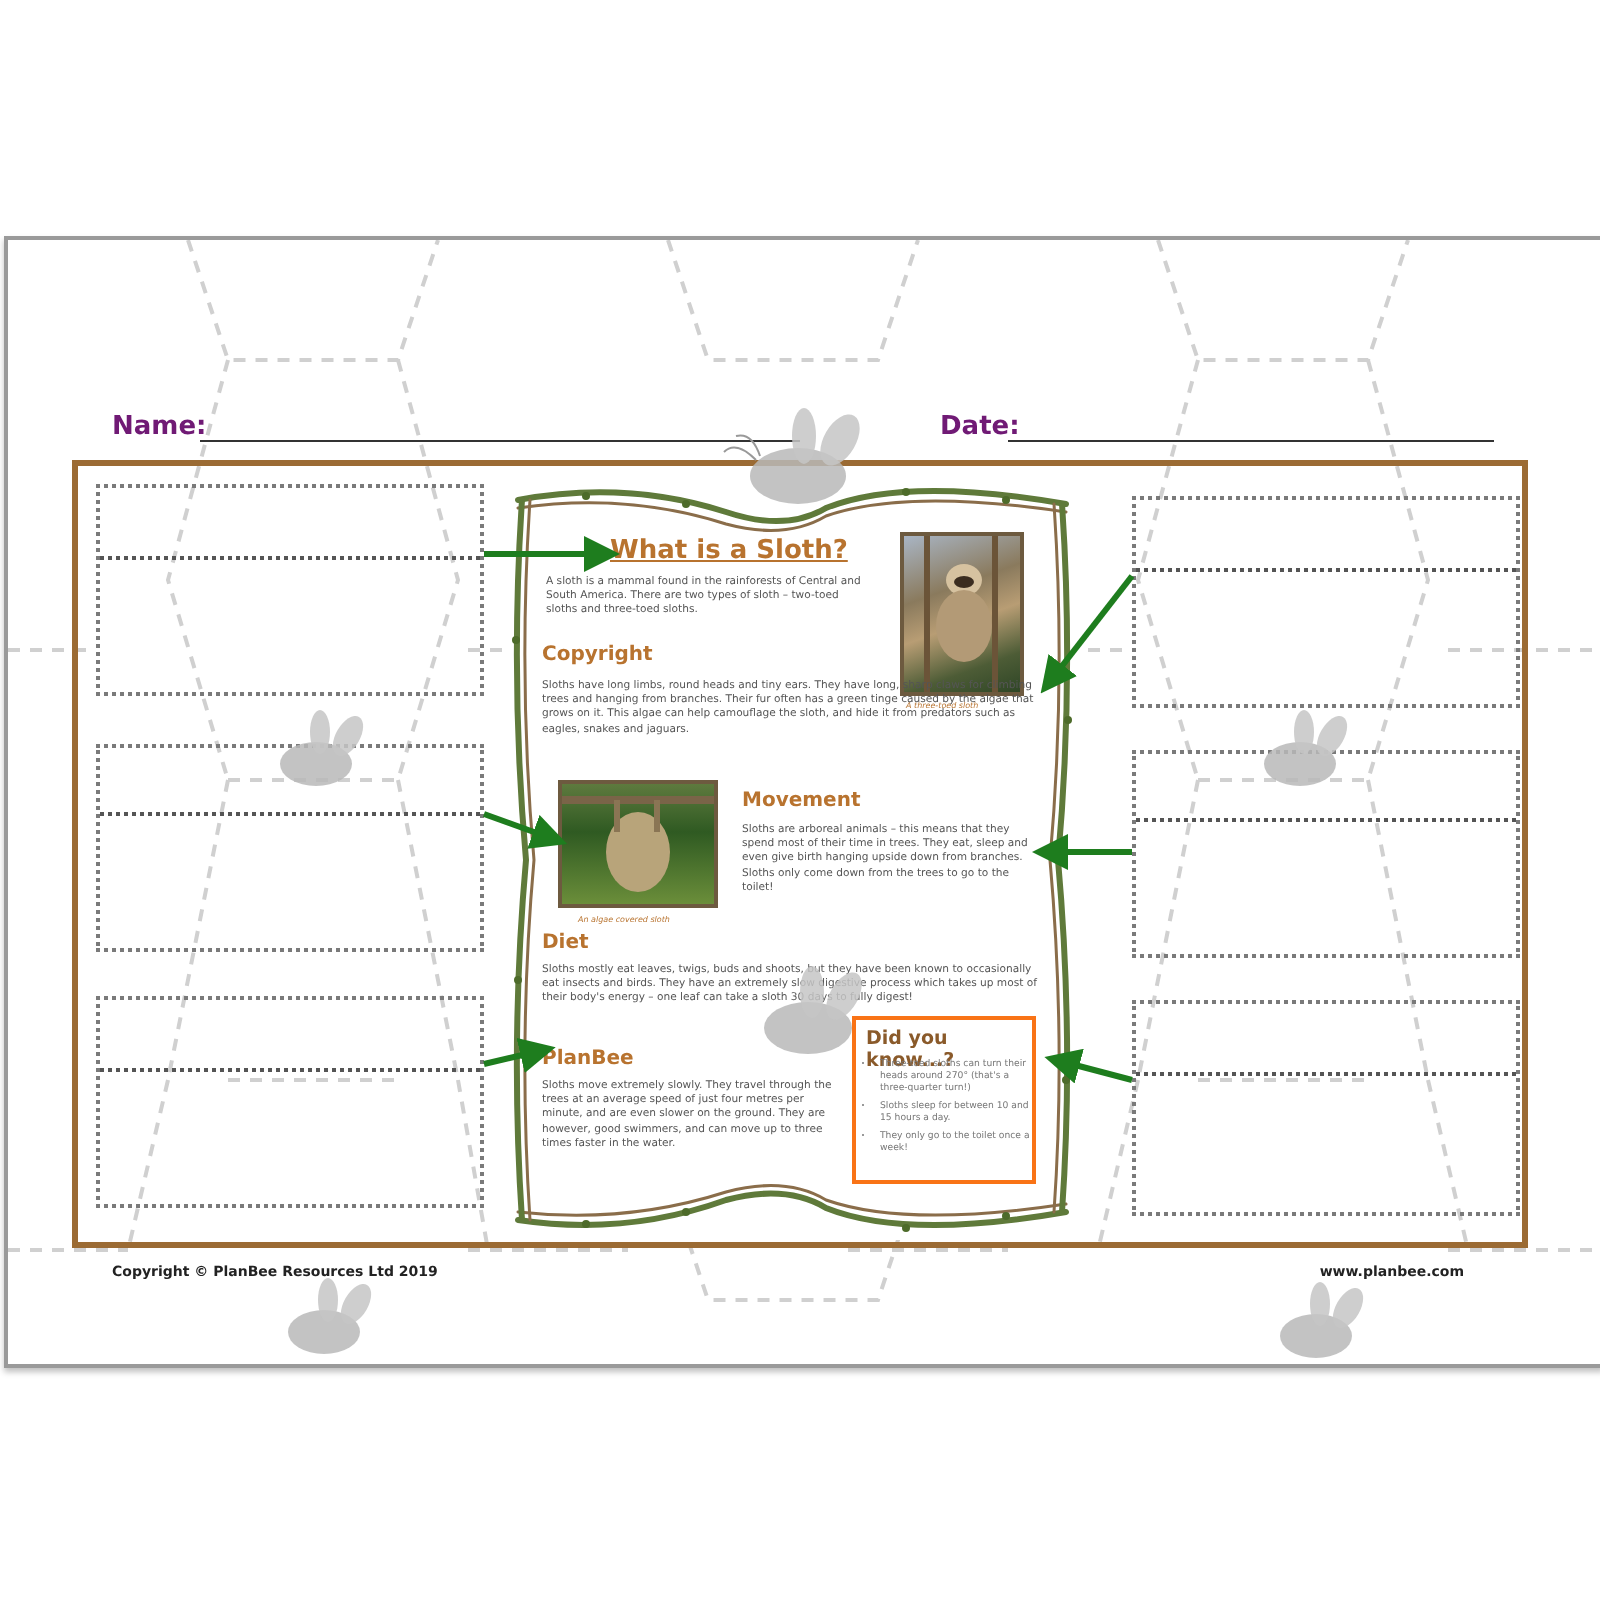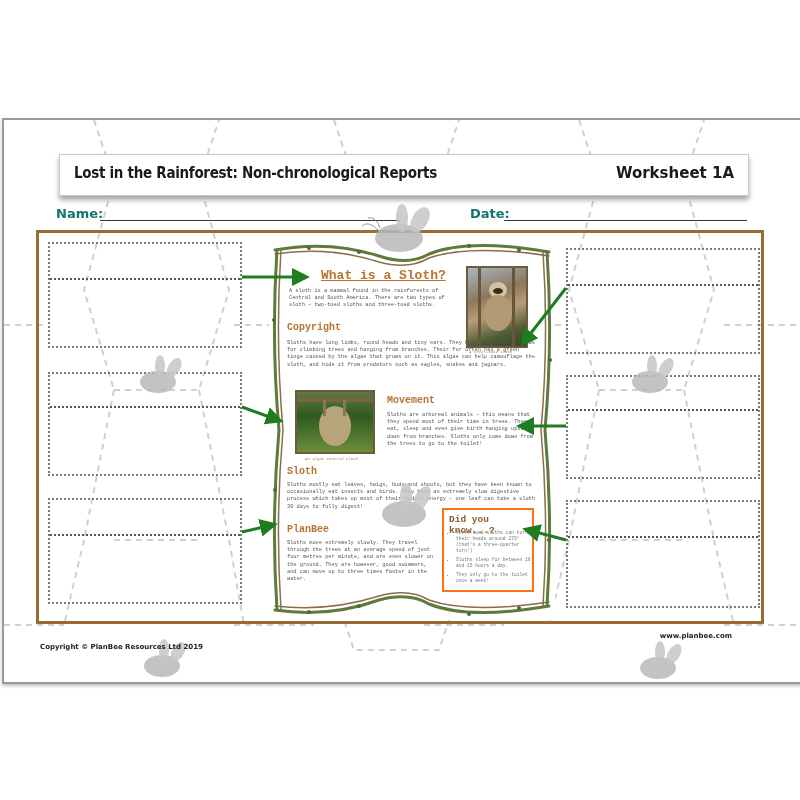--- a/index.html
+++ b/index.html
@@ -2,26 +2,26 @@
 <html><head>
 <meta charset="utf-8">
 <style>
   html,body{margin:0;padding:0;}
   body{width:800px;height:800px;background:#ffffff;position:relative;overflow:hidden;font-family:"DejaVu Sans",sans-serif;}
   .sheet{position:absolute;left:2px;top:118px;width:796px;height:562px;background:#ffffff;border:2px solid #9a9a9a;box-shadow:0 2px 3px rgba(0,0,0,0.25);overflow:hidden;}
   .hexbg{position:absolute;left:0;top:0;width:796px;height:562px;}
   .title-bar{position:absolute;left:55px;top:34px;width:688px;height:40px;background:#fff;border:1px solid #c8c8c8;box-shadow:0 4px 5px rgba(0,0,0,0.35);}
   .title-text{position:absolute;left:14px;top:9px;font-family:"DejaVu Sans Condensed","DejaVu Sans",sans-serif;font-weight:bold;font-size:15px;color:#1a1a1a;letter-spacing:-0.3px;}
   .ws-text{position:absolute;right:14px;top:9px;font-weight:bold;font-size:15px;color:#1a1a1a;}
-  .name-row{position:absolute;top:86px;font-weight:bold;font-size:13px;color:#0f766e;}
+  .name-row{position:absolute;top:86px;font-weight:bold;font-size:13px;color:#701a75;}
   .line{position:absolute;border-bottom:1px solid #333;height:0;}
   .frame{position:absolute;left:32px;top:110px;width:728px;height:394px;border:3px solid #9b6b34;border-image:none;box-sizing:border-box;}
   .box{position:absolute;border:2px dotted #7a7a7a;box-sizing:border-box;background:transparent;}
   .box .split{position:absolute;left:0;right:0;border-top:2px dotted #555;}
-  .card{position:absolute;left:265px;top:120px;width:286px;height:380px;background:#fff;font-family:Liberation Mono, monospace;}
+  .card{position:absolute;left:249px;top:120px;width:286px;height:380px;background:#fff;}
   .vine{position:absolute;}
   .h1{position:absolute;left:52px;top:28px;font-weight:bold;font-size:13px;color:#b8732f;text-decoration:underline;text-decoration-color:#b8732f;}
   .sec{position:absolute;font-weight:bold;font-size:10px;color:#b8732f;}
   .para{position:absolute;font-size:5.3px;line-height:7.2px;color:#555;}
   .photo{position:absolute;border:2px solid #6d5a3f;box-sizing:border-box;overflow:hidden;}
   .cap{position:absolute;font-size:4px;color:#b8732f;font-style:italic;}
   .dyk{position:absolute;left:173px;top:268px;width:92px;height:84px;border:2px solid #f97316;box-sizing:border-box;background:#fff;}
   .dyk-title{position:absolute;left:5px;top:4px;font-weight:bold;font-size:9.5px;color:#8a5a2a;}
   .dyk ul{position:absolute;left:4px;top:20px;margin:0;padding-left:8px;width:78px;}
   .dyk li{font-size:4.6px;line-height:6px;color:#777;margin-bottom:3px;}
@@ -46,24 +46,20 @@
       <path d="M0,205 L40,205 M230,205 L290,205 M540,205 L560,205 M720,205 L796,205"></path>
       <path d="M110,270 L195,270 M595,270 L680,270"></path>
       <path d="M0,505 L60,505 M230,505 L310,505 M420,505 L500,505 M720,505 L796,505"></path>
       <path d="M110,420 L195,420 M595,420 L680,420"></path>
       <path d="M110,270 L80,420 M195,270 L225,420 M595,270 L565,420 M680,270 L710,420"></path>
       <path d="M80,420 L60,505 M225,420 L240,505 M565,420 L545,505 M710,420 L730,505"></path>
       <path d="M330,470 L350,530 L435,530 L455,470"></path>
     </g>
   </svg>
 
-  <div class="title-bar">
-    <span class="title-text">Lost in the Rainforest: Non-chronological Reports</span>
-    <span class="ws-text">Worksheet 1A</span>
-  </div>
 
   <span class="name-row" style="left:52px;">Name:</span>
   <div class="line" style="left:96px;top:100px;width:300px;"></div>
   <span class="name-row" style="left:466px;text-align:center;">Date:</span>
   <div class="line" style="left:500px;top:100px;width:243px;"></div>
 
   <div class="frame"></div>
 
   <div class="box" style="left:44px;top:122px;width:194px;height:106px;">
     <div class="split" style="top:34px;"></div>
@@ -136,21 +132,21 @@
         <ellipse cx="38" cy="34" rx="16" ry="20" fill="#b8a47a"></ellipse>
         <rect x="26" y="8" width="3" height="16" fill="#8a7554"></rect>
           <rect x="46" y="8" width="3" height="16" fill="#8a7554"></rect>
       </svg>
     </div>
     <div class="cap" style="left:36px;top:217px;">An algae covered sloth</div>
 
     <div class="sec" style="left:118px;top:155px;">Movement</div>
     <div class="para" style="left:118px;top:172px;width:150px;">Sloths are arboreal animals – this means that they spend most of their time in trees. They eat, sleep and even give birth hanging upside down from branches. Sloths only come down from the trees to go to the toilet!</div>
 
-    <div class="sec" style="left:18px;top:226px;">Sloth</div>
+    <div class="sec" style="left:18px;top:226px;">Diet</div>
     <div class="para" style="left:18px;top:242px;width:250px;">Sloths mostly eat leaves, twigs, buds and shoots, but they have been known to occasionally eat insects and birds. They have an extremely slow digestive process which takes up most of their body's energy – one leaf can take a sloth 30 days to fully digest!</div>
 
     <div class="sec" style="left:18px;top:284px;">PlanBee</div>
     <div class="para" style="left:18px;top:300px;width:150px;">Sloths move extremely slowly. They travel through the trees at an average speed of just four metres per minute, and are even slower on the ground. They are however, good swimmers, and can move up to three times faster in the water.</div>
 
     <div class="dyk">
       <div class="dyk-title">Did you know...?</div>
       <ul>
         <li>Three-toed sloths can turn their heads around 270° (that's a three-quarter turn!)</li>
         <li>Sloths sleep for between 10 and 15 hours a day.</li>
@@ -200,15 +196,15 @@
     <ellipse cx="36" cy="30" rx="18" ry="11" fill="#b8b8b8" opacity="0.85"></ellipse>
     <ellipse cx="38" cy="14" rx="5" ry="11" fill="#c6c6c6" opacity="0.85"></ellipse>
     <ellipse cx="52" cy="16" rx="6" ry="11" fill="#c6c6c6" opacity="0.85" transform="rotate(30 52 16)"></ellipse>
   </svg>
   <svg class="bee" style="left:618px;top:518px;" width="70" height="46">
     <ellipse cx="36" cy="30" rx="18" ry="11" fill="#b8b8b8" opacity="0.85"></ellipse>
     <ellipse cx="38" cy="14" rx="5" ry="11" fill="#c6c6c6" opacity="0.85"></ellipse>
     <ellipse cx="52" cy="16" rx="6" ry="11" fill="#c6c6c6" opacity="0.85" transform="rotate(30 52 16)"></ellipse>
   </svg>
 
-  <span class="footer" style="left:36px;margin-top:11px;">Copyright © PlanBee Resources Ltd 2019</span>
+  <span class="footer" style="left:52px;">Copyright © PlanBee Resources Ltd 2019</span>
   <span class="footer" style="right:68px;">www.planbee.com</span>
 </div>
 
 </body></html>

